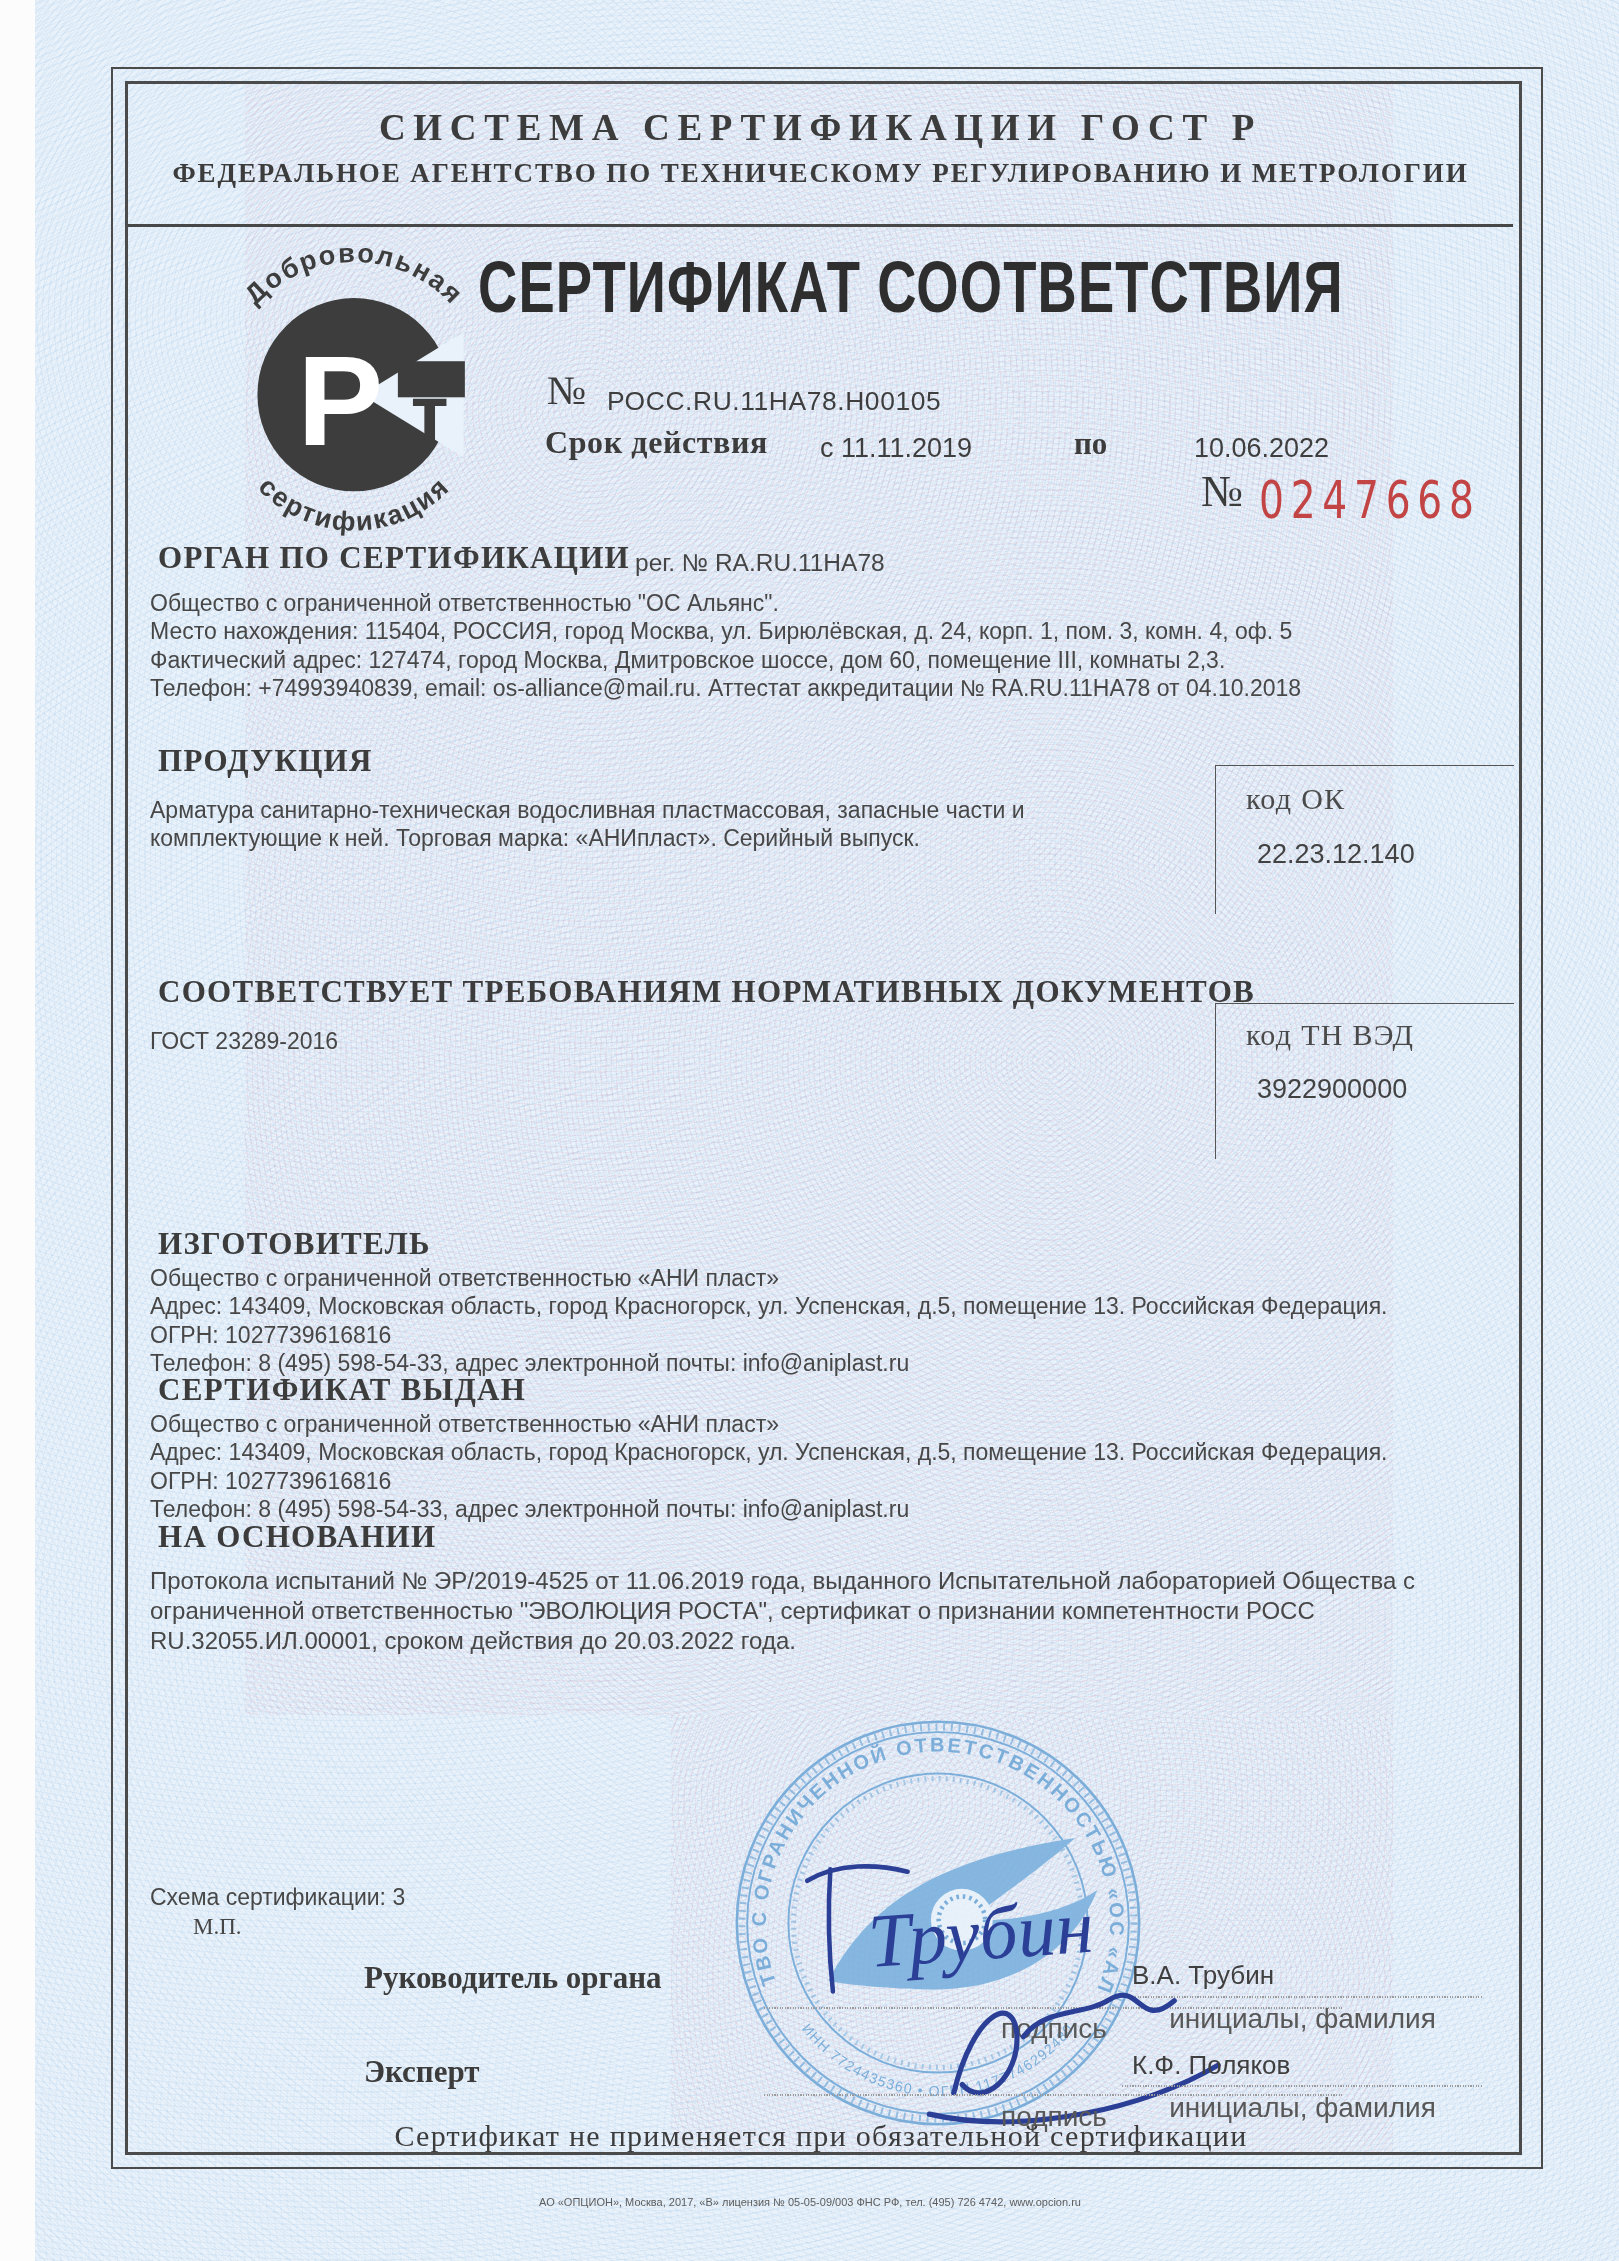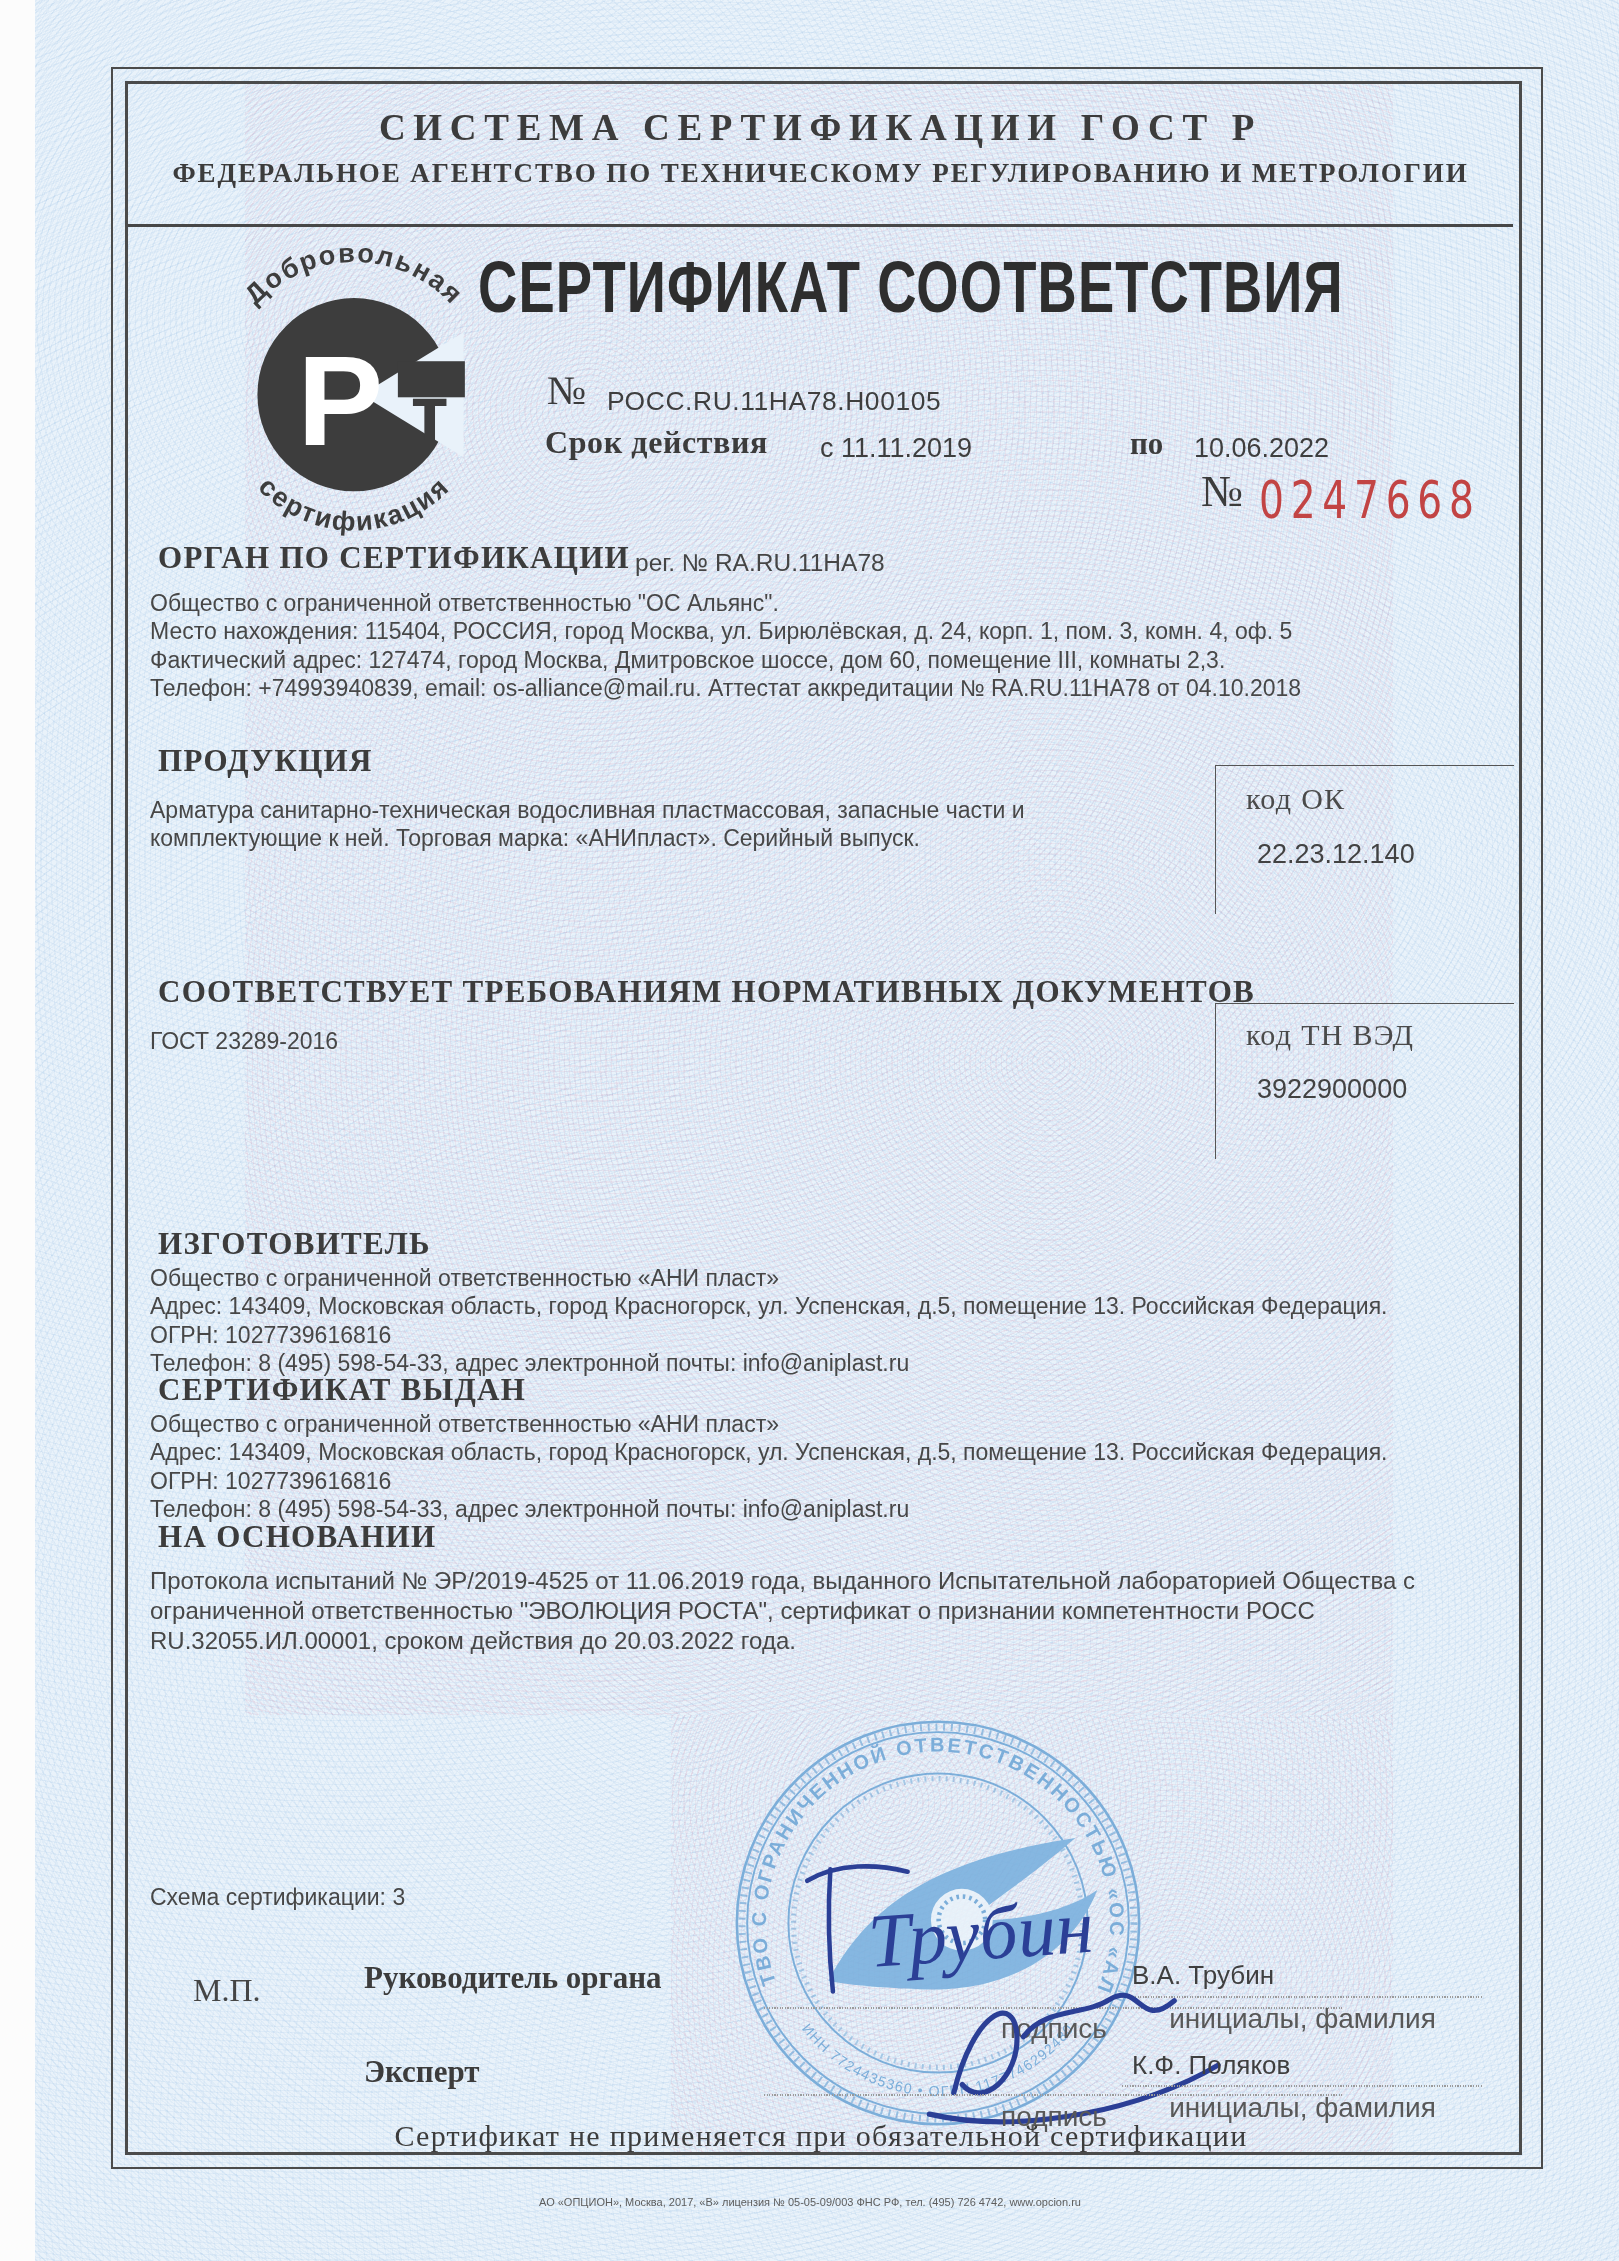--- a/index.html
+++ b/index.html
@@ -70,21 +70,21 @@
 
   <div class="abs sans" style="left:478px;top:246px;">
     <span style="display:inline-block;font-size:64px;font-weight:800;letter-spacing:1.3px;color:#2e2e2e;transform:scale(.85,1.12);transform-origin:left top;white-space:nowrap;">СЕРТИФИКАТ СООТВЕТСТВИЯ</span>
   </div>
 
   <div class="abs serif" style="left:547px;top:366px;font-size:41px;color:#3c3c3c;">№</div>
   <div class="abs sans" style="left:607px;top:386px;font-size:26.4px;letter-spacing:0.6px;color:#3e3e3e;">РОСС.RU.11НА78.Н00105</div>
 
   <div class="abs serif" style="left:545px;top:424px;font-size:32px;font-weight:700;color:#3c3c3c;letter-spacing:0.6px;">Срок действия</div>
   <div class="abs sans" style="left:820px;top:433px;font-size:27px;color:#3e3e3e;">с 11.11.2019</div>
-  <div class="abs serif" style="left:1130px;top:426px;font-size:31px;font-weight:700;color:#3c3c3c;">по</div>
+  <div class="abs serif" style="left:1074px;top:426px;font-size:31px;font-weight:700;color:#3c3c3c;">по</div>
   <div class="abs sans" style="left:1194px;top:433px;font-size:27px;color:#3e3e3e;">10.06.2022</div>
 
   <div class="abs serif" style="left:1201px;top:466px;font-size:44px;color:#3c3c3c;">№</div>
   <div class="abs" style="left:1259px;top:471px;">
     <span style="display:inline-block;font-family:'DejaVu Sans',sans-serif;font-size:49px;letter-spacing:8.4px;color:#c24444;transform:scale(.8,1.05);transform-origin:left top;">0247668</span>
   </div>
 
   <div class="abs sec-heading" style="left:158px;top:540px;">ОРГАН ПО СЕРТИФИКАЦИИ</div>
   <div class="abs sans" style="left:635px;top:549px;font-size:24.5px;color:#454545;">рег. № RA.RU.11НА78</div>
   <div class="abs body-line" style="left:150px;top:590px;">Общество с ограниченной ответственностью "ОС Альянс".</div>
@@ -144,21 +144,21 @@
     <text font-family="Liberation Sans, DejaVu Sans, sans-serif" font-size="22" fill="#6ea6d6" letter-spacing="2">
       <textPath href="#stampBottom" startOffset="50%" text-anchor="middle">ИНН 7724435360  •  ОГРН 1177746292480</textPath>
     </text>
     <g>
       <path d="M 165,425 C 230,300 340,235 548,203 C 470,270 420,300 385,330 C 470,334 542,312 582,284 C 540,392 430,442 318,438 C 255,436 200,432 165,425 Z" fill="#79b0de"></path>
       <circle cx="372" cy="330" r="48" fill="#e9f2fa"></circle>
       <circle cx="372" cy="330" r="36" fill="none" stroke="#6ea6d6" stroke-width="7" stroke-dasharray="4 6"></circle>
     </g>
   </svg>
 
-  <div class="abs serif" style="left:193px;top:1972px;font-size:32px;color:#454545;">М.П.</div>
+  <div class="abs serif" style="left:193px;top:1914px;font-size:23px;color:#454545;">М.П.</div>
 
   <div class="abs serif" style="left:364px;top:1960px;font-size:31px;font-weight:700;color:#3c3c3c;">Руководитель органа</div>
 
   <svg class="abs" viewBox="0 0 680 260" style="left:793px;top:1838px;width:438px;height:168px;">
     <g stroke="#2b3f96" stroke-width="7" fill="none" stroke-linecap="round">
       <path d="M 58,48 C 54,110 55,175 62,238"></path>
       <path d="M 22,66 C 70,38 130,40 178,52"></path>
     </g>
     <text x="120" y="200" font-family="Liberation Serif, DejaVu Serif, serif" font-style="italic" font-size="118" fill="#2b3f96" transform="rotate(-4 120 200)">Трубин</text>
   </svg>

